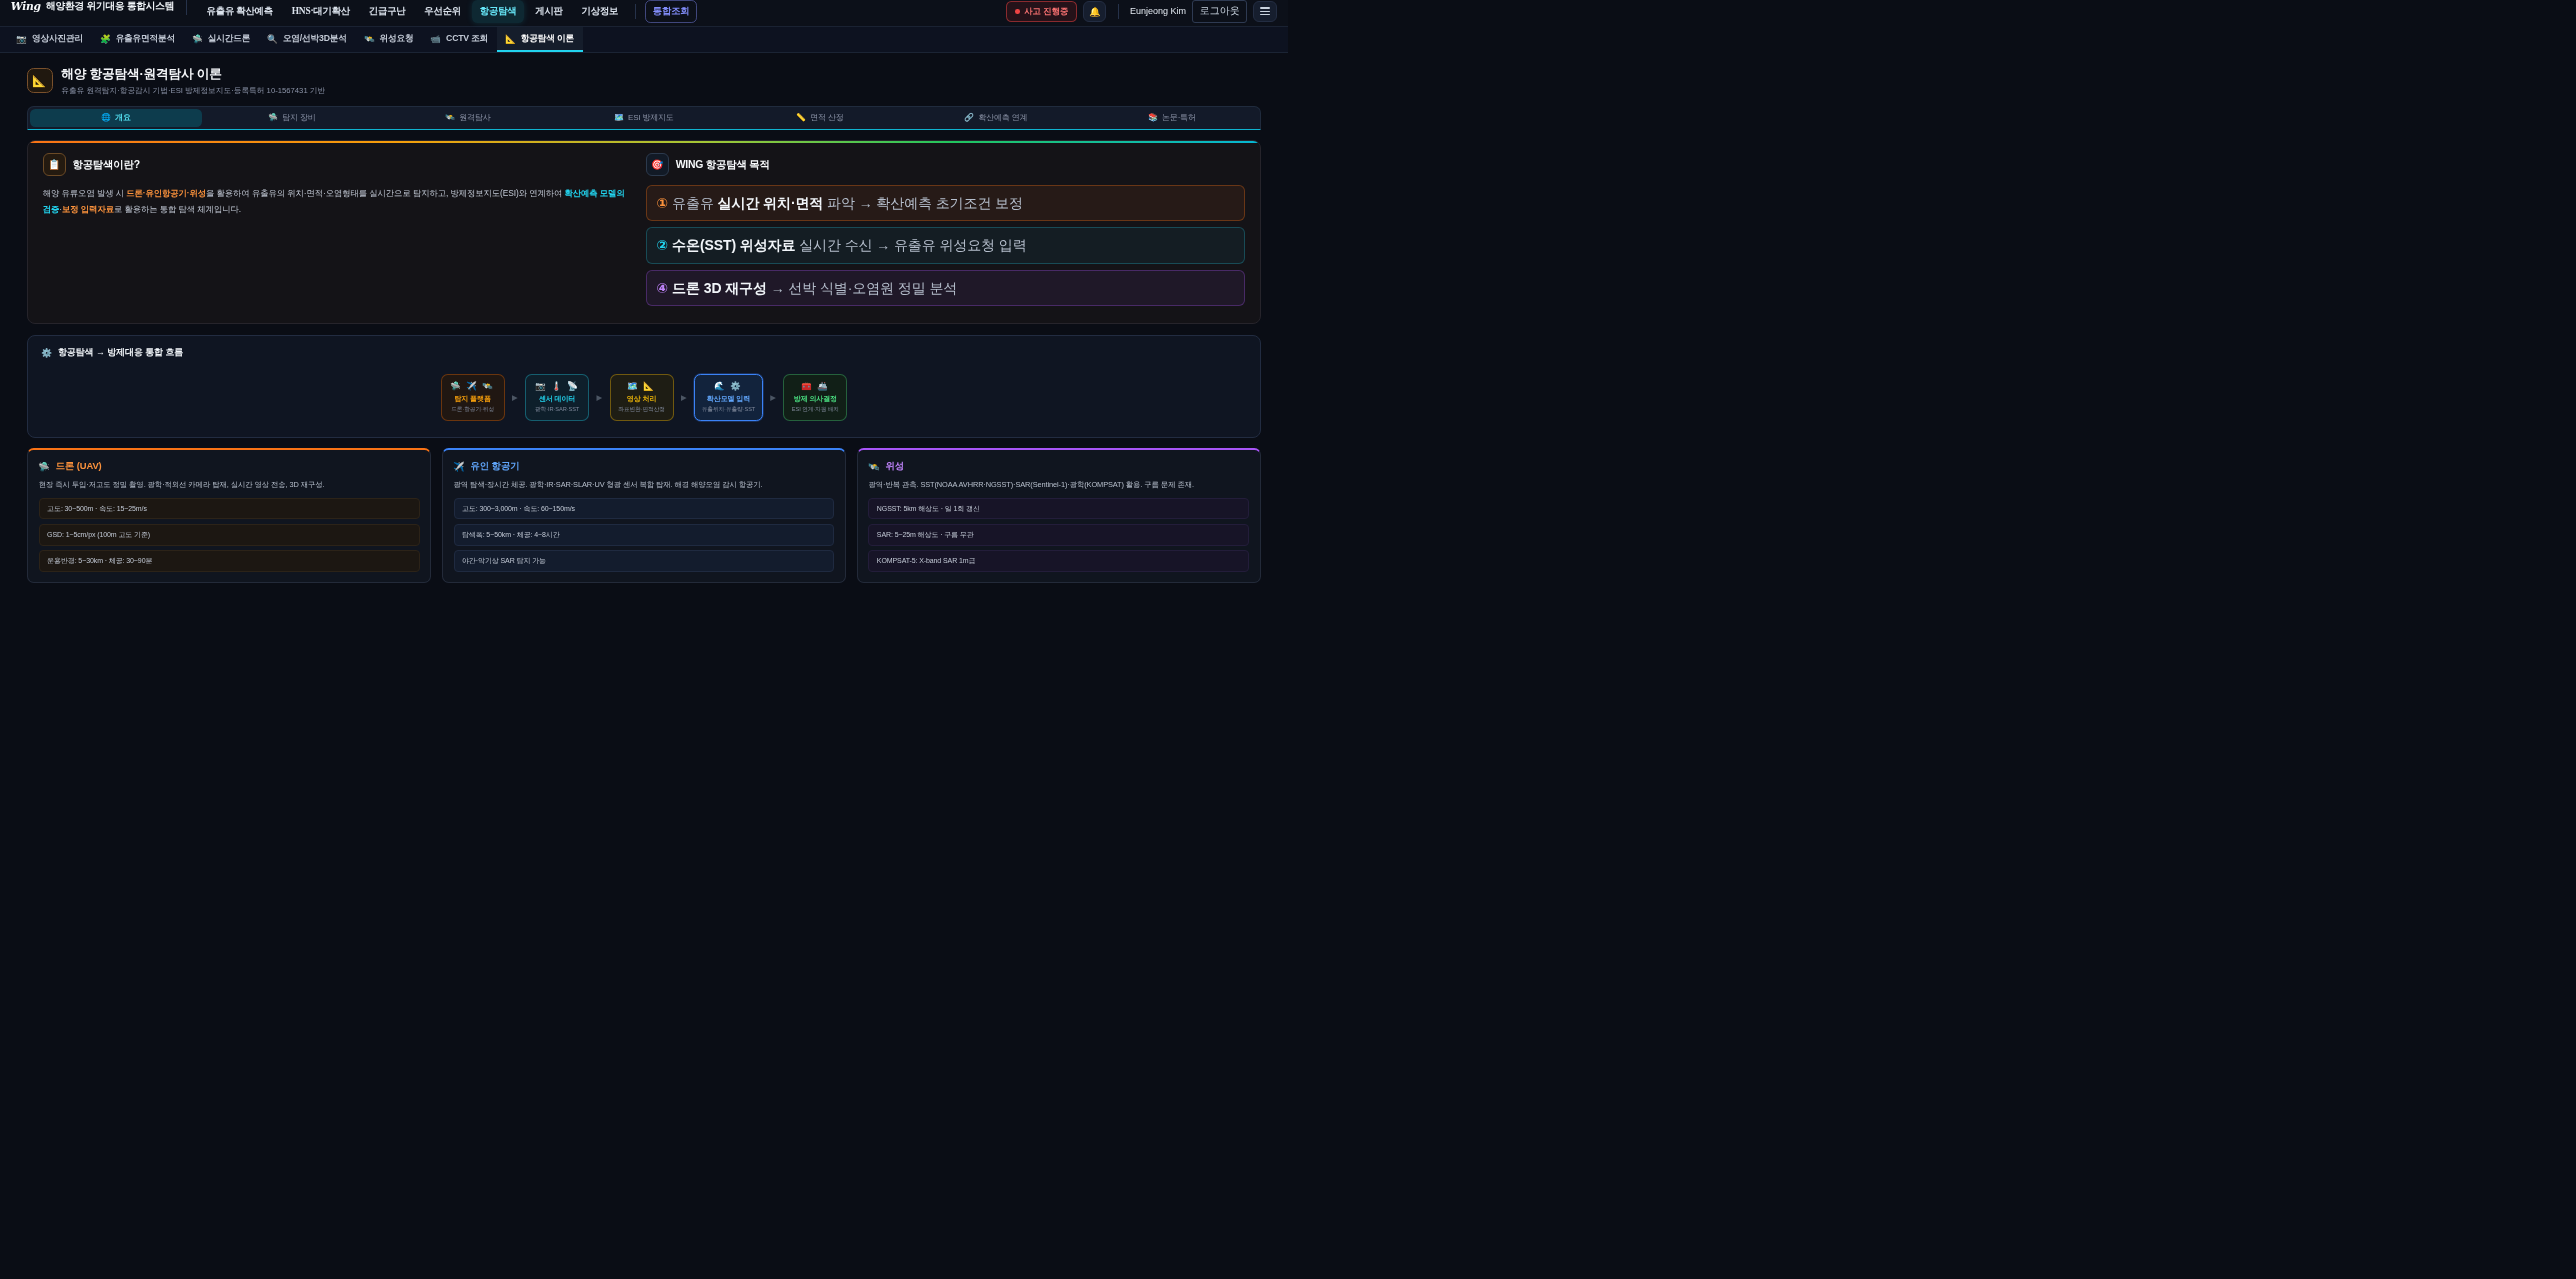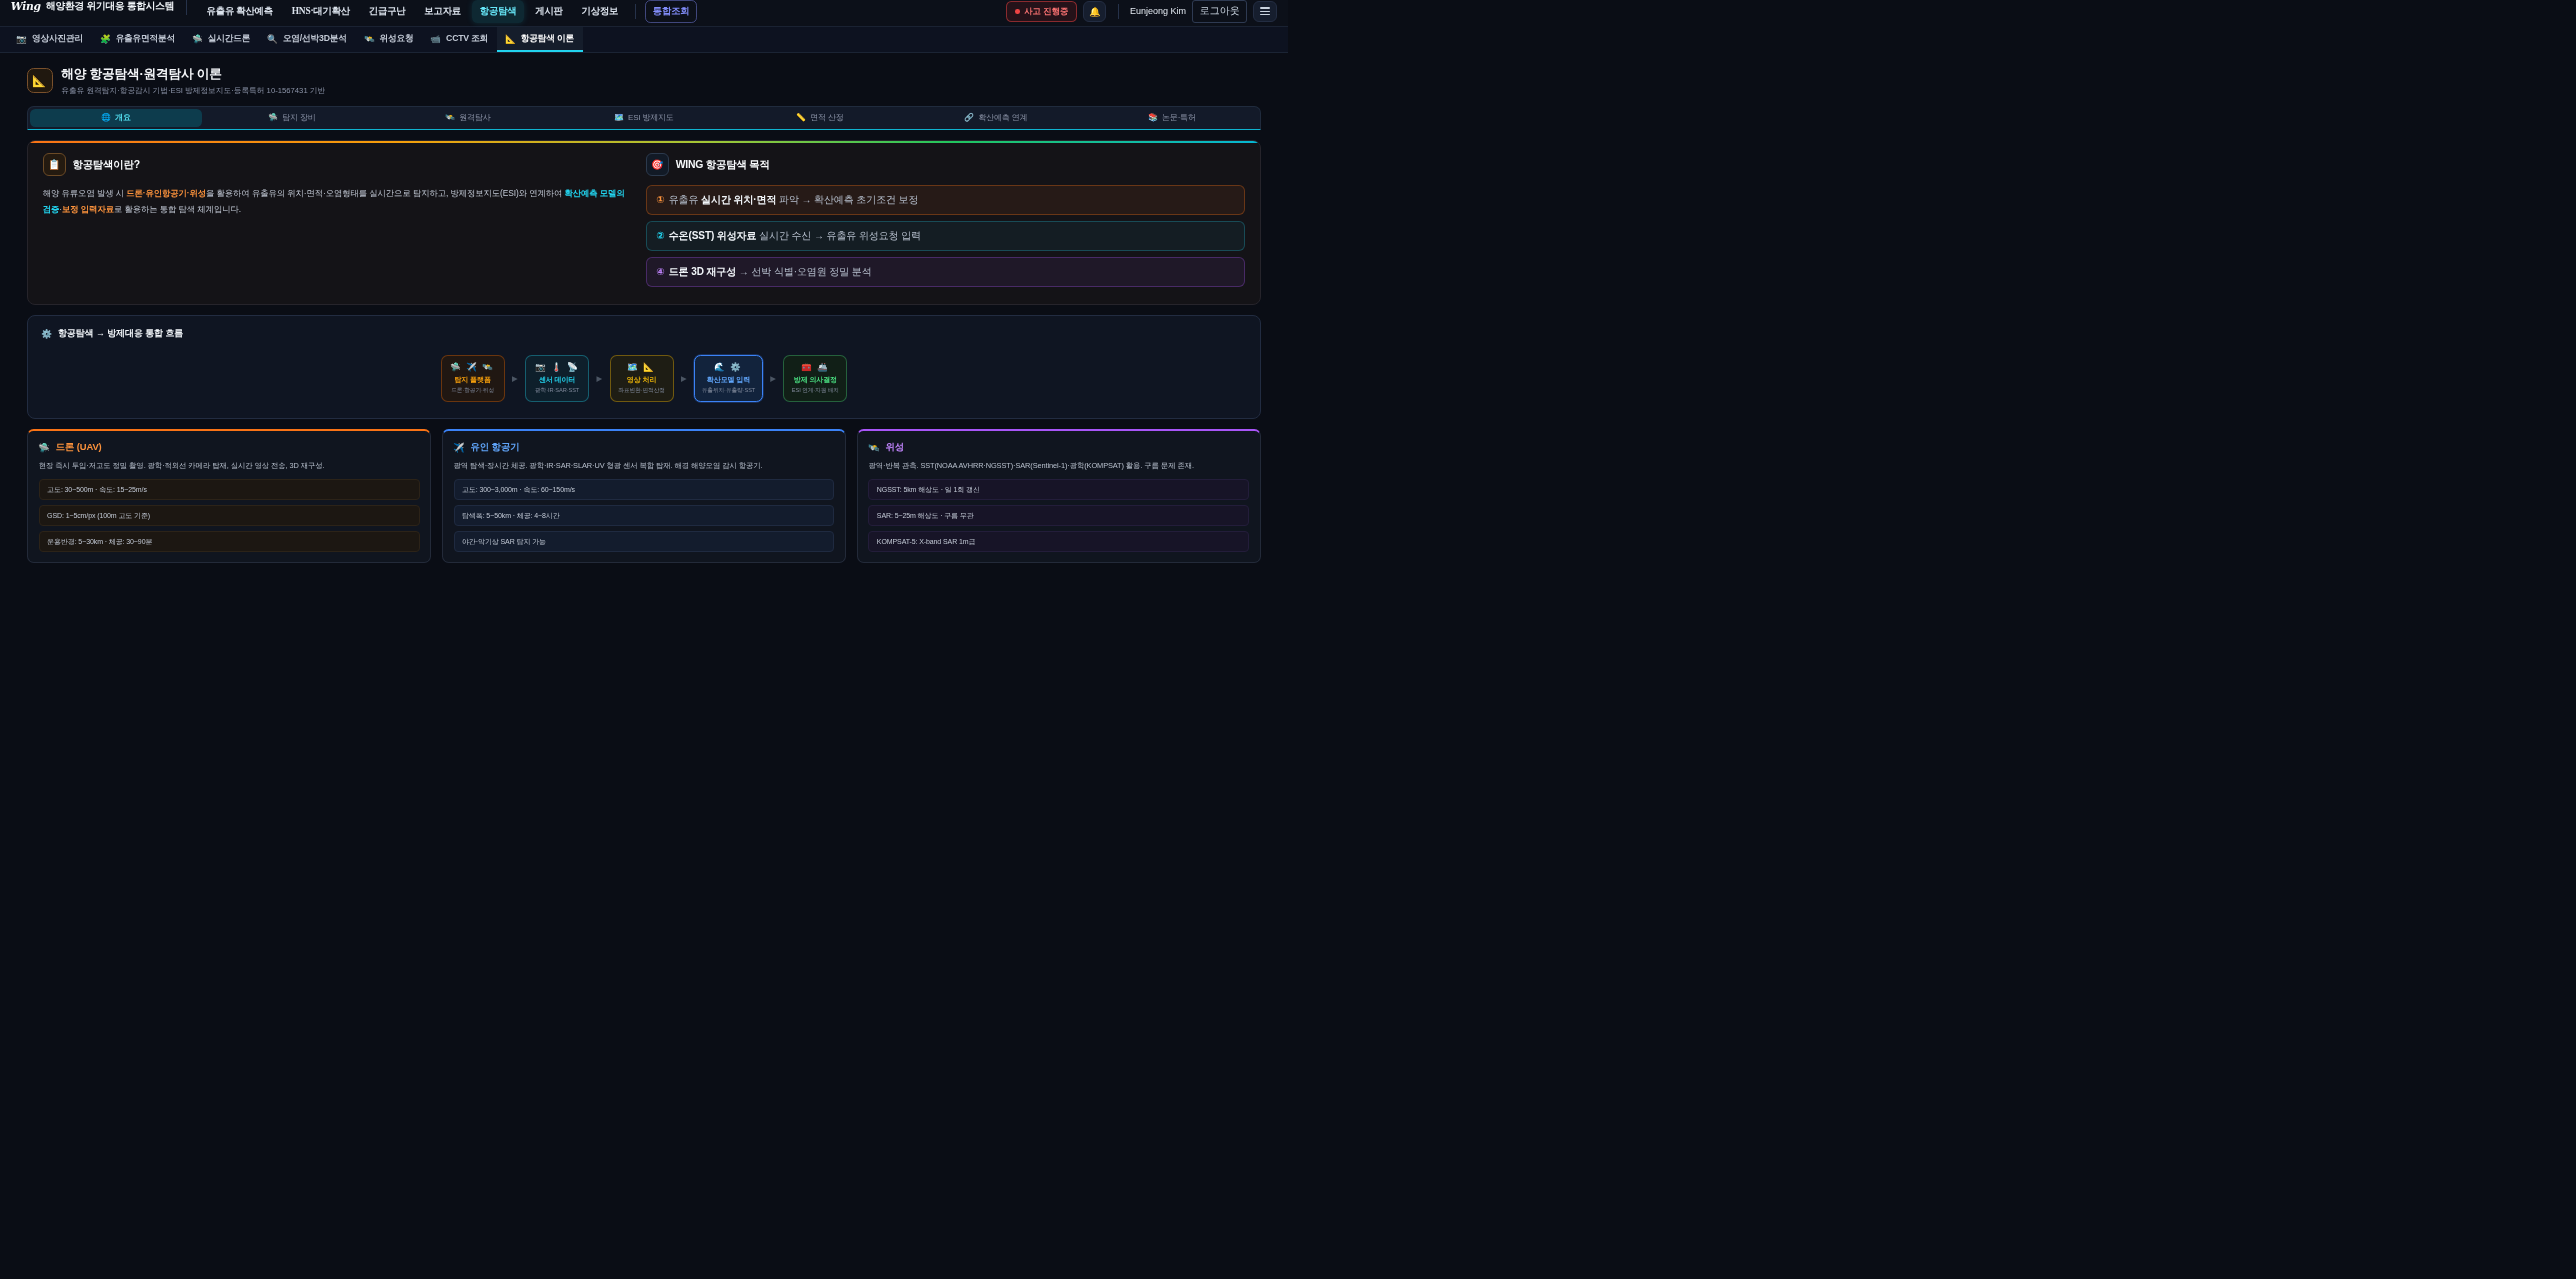--- a/index.html
+++ b/index.html
@@ -56,21 +56,21 @@
     background:linear-gradient(90deg,#f97316 0%,#f59e0b 30%,#a3c636 55%,#22c55e 75%,#06b6d4 100%); }
   .ov-grid { display:grid; grid-template-columns:48.5% 1fr; gap:20px; }
   .sec-head { display:flex; align-items:center; gap:6.7px; margin-bottom:8.7px; }
   .sec-head .sico { width:23px; height:23px; border-radius:6px; display:flex; align-items:center; justify-content:center; font-size:10px; }
   .sico-what { background:#241a10; border:0.7px solid #6b4a26; }
   .sico-goal { background:#121a26; border:0.7px solid #2c3a4d; }
   .sec-head h2 { font-size:10.4px; font-weight:700; color:#f8fafc; letter-spacing:-0.2px; }
   .what-p { font-size:8.4px; line-height:1.95; color:#c3cad6; letter-spacing:-0.1px; }
   .seg-orange { color:#fb923c; font-weight:700; }
   .seg-cyan { color:#22d3ee; font-weight:700; }
-  .goal-row { border-radius:6px; padding:6px 9.4px; font-size:10px; line-height:1.6; color:#b6bfcd; margin-bottom:6px; letter-spacing:-0.1px; }
+  .goal-row { border-radius:6px; padding:6px 9.4px; font-size:14px; line-height:1.6; color:#b6bfcd; margin-bottom:6px; letter-spacing:-0.1px; }
   .goal-row b { color:#f1f5f9; }
   .goal-row .gnum { font-weight:700; margin-right:4px; }
   .goal-orange { background:rgba(249,115,22,.08); border:0.7px solid rgba(249,115,22,.32); }
   .goal-orange .gnum { color:#fb923c; }
   .goal-cyan { background:rgba(34,211,238,.06); border:0.7px solid rgba(34,211,238,.25); }
   .goal-cyan .gnum { color:#22d3ee; }
   .goal-green { background:rgba(34,197,94,.07); border:0.7px solid rgba(34,197,94,.25); }
   .goal-green .gnum { color:#4ade80; }
   .goal-purple { background:rgba(168,85,247,.08); border:0.7px solid rgba(168,85,247,.3); }
   .goal-purple .gnum { color:#c084fc; }
@@ -106,21 +106,21 @@
 <header class="header">
   <div class="brand">
     <span class="wing">Wing</span>
     <span class="apptitle">해양환경 위기대응 통합시스템</span>
   </div>
   <div class="vdiv"></div>
   <nav class="mainnav" id="main-nav">
       <div class="nav-item">유출유 확산예측</div>
       <div class="nav-item">HNS·대기확산</div>
       <div class="nav-item">긴급구난</div>
-      <div class="nav-item">보고자료</div>
+      <div class="nav-item">우선순위</div>
       <div class="nav-item active">항공탐색</div>
       <div class="nav-item">게시판</div>
       <div class="nav-item">기상정보</div>
       <div class="vdiv"></div>
       <div class="nav-item accent">통합조회</div>
     </nav>
   <div class="hdr-right">
     <div class="badge-incident">
       <span class="dot"></span>
       <span>사고 진행중</span>

